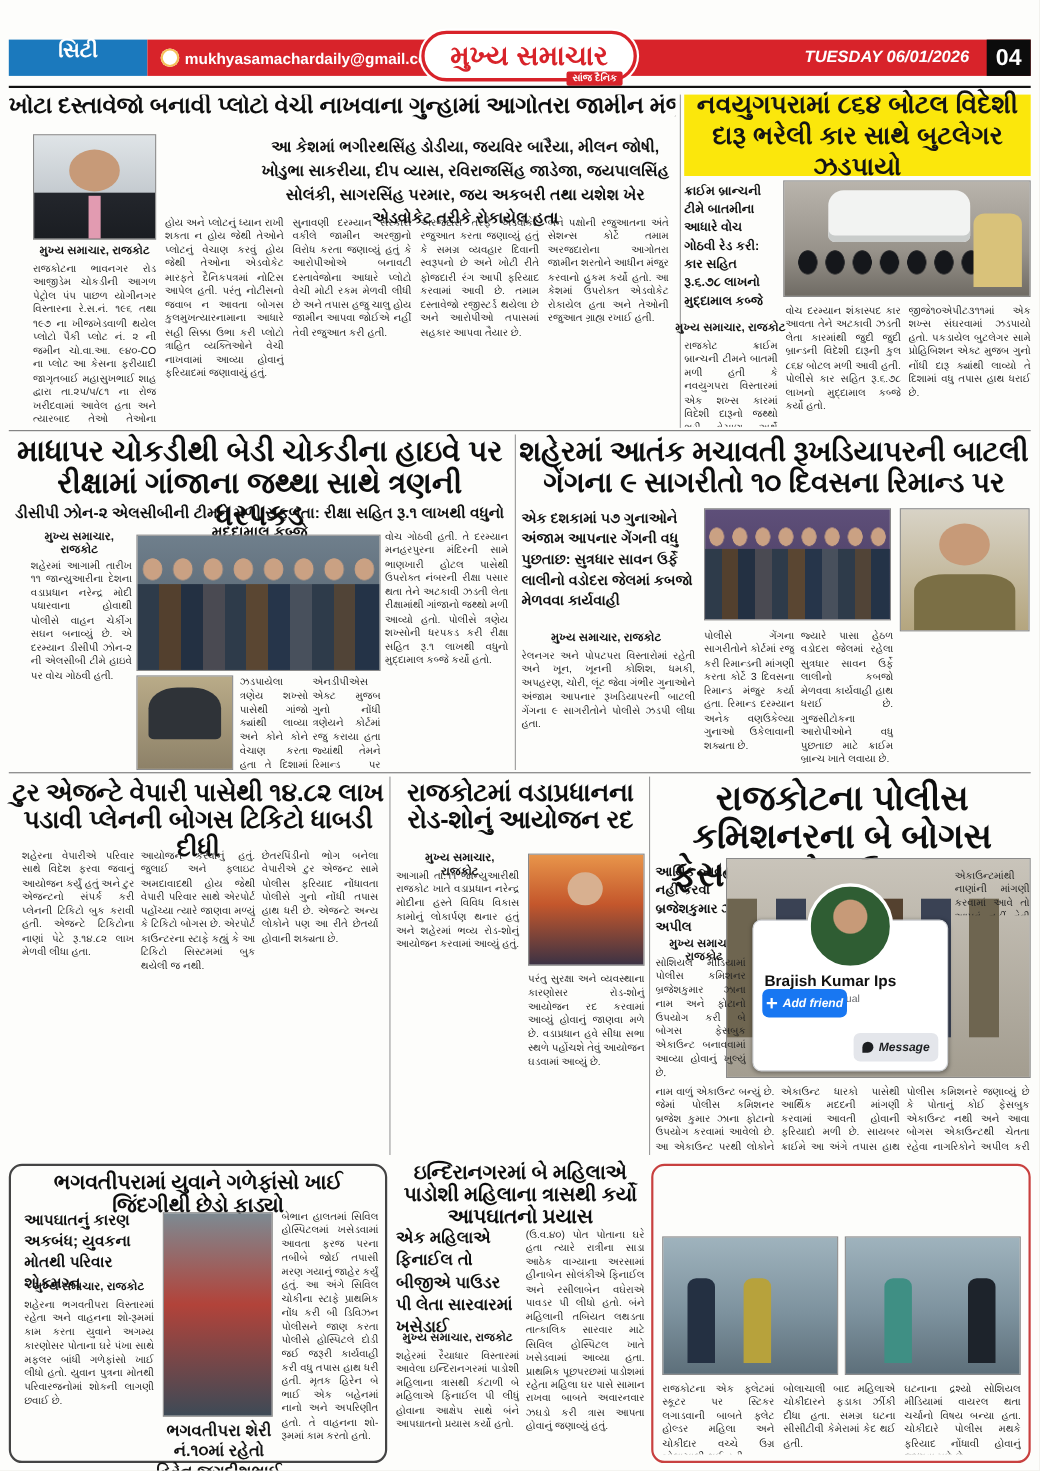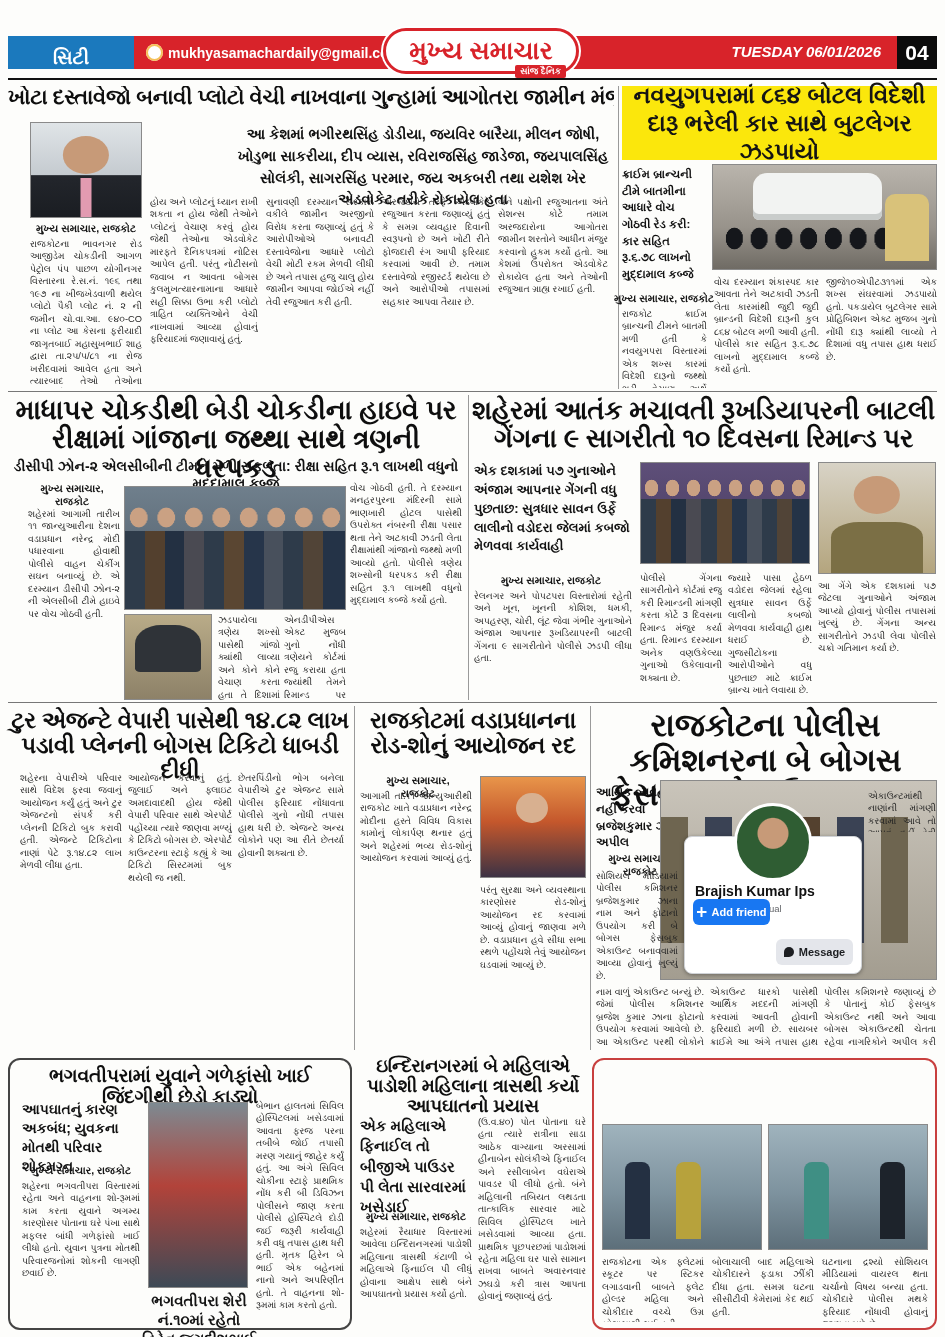--- a/index.html
+++ b/index.html
@@ -1,20 +1,20 @@
 <!DOCTYPE html>
 <html><head>
 <meta charset="utf-8">
 <style>
   html,body{margin:0;padding:0;background:#e9e7e2;}
   .page{position:relative;width:945px;height:1337px;background:#fdfdfb;margin:0 auto;
         font-family:"Liberation Sans",sans-serif;color:#141414;overflow:hidden;}
   .abs{position:absolute;box-sizing:border-box;}
   
-  .m-blue{background:#1b79bd;color:#fff;font-weight:700;font-size:19px;display:flex;align-items:flex-end;justify-content:center;}
+  .m-blue{background:#1b79bd;color:#fff;font-weight:700;font-size:19px;display:flex;align-items:flex-start;justify-content:center;}
   .m-red{background:#d8232a;color:#fff;display:flex;align-items:center;}
   .m-email{font-size:14px;font-weight:700;margin-left:34px;}
   .m-date{position:absolute;right:56px;top:7px;font-size:15px;font-weight:700;font-style:italic;}
   .m-page{background:#0c0c0c;color:#fff;font-weight:700;font-size:21px;display:flex;align-items:center;justify-content:center;}
   .logo{background:#fff;border:3px solid #d8232a;border-radius:28px;display:flex;align-items:center;justify-content:center;
         color:#d8232a;font-weight:800;font-size:25px;box-shadow:0 0 0 2px #fff;}
   .logo-tag{position:absolute;right:10px;bottom:-7px;background:#d8232a;color:#fff;font-size:9px;font-weight:700;padding:1px 5px;border-radius:2px;}
   .mini-ic{width:17px;height:17px;border-radius:50%;background:#fff;position:absolute;left:12px;top:8px;
            box-shadow:inset 0 0 0 2px #f5c15a;}
   
@@ -54,21 +54,21 @@
   .ph-cctv .fig{position:absolute;bottom:8%;width:16%;height:62%;border-radius:8px 8px 0 0;}
   .ph-walk{background:linear-gradient(180deg,#c9c4ba 0%,#a39d90 100%);}
   .ph-walk .row{position:absolute;left:0;top:18%;width:100%;height:64%;
       background-image:linear-gradient(90deg,#6e6550 0 10%,transparent 10% 16%,#3a4254 16% 26%,transparent 26% 32%,#6e6550 32% 42%,transparent 42% 48%,#54412f 48% 58%,transparent 58% 64%,#3a4254 64% 74%,transparent 74% 80%,#6e6550 80% 90%,transparent 90% 100%);}
   
   .fb{background:#fff;border:1px solid #cfd2d6;border-radius:8px;box-shadow:0 1px 4px rgba(0,0,0,.35);}
   .fb .av{position:absolute;left:50%;top:-34px;transform:translateX(-50%);width:72px;height:72px;border-radius:50%;
           border:3px solid #fff;background:radial-gradient(circle at 50% 38%,#c79a78 0 26%,#2f5d33 28% 100%);}
   .fb .nm{position:absolute;left:10px;top:46px;font-size:14px;font-weight:800;color:#111;}
   .fb .mt{position:absolute;left:10px;top:66px;font-size:9.5px;color:#65676b;}
-  .fb .row{position:absolute;left:8px;right:8px;bottom:8px;display:flex;gap:6px;}
+  .fb .row{position:absolute;left:8px;right:8px;bottom:8px;display:flex;gap:6px;font-style:italic;}
   .fb .btn{flex:1;height:26px;border-radius:6px;display:flex;align-items:center;justify-content:center;
            font-size:11px;font-weight:700;}
   .fb .badd{background:#1877f2;color:#fff;}
   .fb .bmsg{background:#e4e6eb;color:#1c1e21;margin-top:40px;}
   .fb .ic{display:inline-block;width:10px;height:10px;margin-right:5px;border-radius:2px;}
   .fb .badd .ic{background:#fff;clip-path:polygon(40% 0,60% 0,60% 40%,100% 40%,100% 60%,60% 60%,60% 100%,40% 100%,40% 60%,0 60%,0 40%,40% 40%);}
   .fb .bmsg .ic{background:#1c1e21;border-radius:50% 50% 50% 0;}
   .rbox{border:2px solid #c8403f;border-radius:12px;}
   .kbox{border:2px solid #444;border-radius:12px;}
 </style>
@@ -148,21 +148,20 @@
   <div class="abs photo ph-group" style="left:640px;top:462px;width:170px;height:102px;background:linear-gradient(180deg,#5e4f79 0%,#473a5e 100%);">
     <span class="heads"></span>
     <span class="bodies"></span>
   </div>
   <div class="abs photo ph-officer" style="left:818px;top:462px;width:118px;height:112px;">
     <span class="face"></span>
     <span class="unif"></span>
   </div>
   <div class="abs bt" style="left:640px;top:572px;width:82px;height:128px;overflow:hidden;">પોલીસે ગેંગના સાગરીતોને કોર્ટમાં રજુ કરી રિમાન્ડની માંગણી કરતા કોર્ટે 3 દિવસના રિમાન્ડ મંજુર કર્યા હતા. રિમાન્ડ દરમ્યાન અનેક વણઉકેલ્યા ગુનાઓ ઉકેલાવાની શક્યતા છે.</div>
   <div class="abs bt" style="left:728px;top:572px;width:84px;height:128px;overflow:hidden;">જ્યારે પાસા હેઠળ વડોદરા જેલમાં રહેલા સુત્રધાર સાવન ઉર્ફે લાલીનો કબજો મેળવવા કાર્યવાહી હાથ ધરાઈ છે. ગુજસીટોકના આરોપીઓને વધુ પુછતાછ માટે ક્રાઈમ બ્રાન્ચ ખાતે લવાયા છે.</div>
-  <div class="abs bt" style="left:818px;top:580px;width:118px;height:120px;overflow:hidden;">આ ગેંગે એક દશકામાં ૫૭ જેટલા ગુનાઓને અંજામ આપ્યો હોવાનું પોલીસ તપાસમાં ખુલ્યું છે. ગેંગના અન્ય સાગરીતોને ઝડપી લેવા પોલીસે ચક્રો ગતિમાન કર્યા છે.</div>
 
   <div class="abs hr" style="left:8px;top:702px;width:929px;height:1px;background:#777;"></div>
 
   <div class="abs hl" style="left:10px;top:708px;width:340px;font-size:23px;">ટુર એજન્ટે વેપારી પાસેથી ૧૪.૮૨ લાખ પડાવી પ્લેનની બોગસ ટિકિટો ધાબડી દીધી</div>
   <div class="abs bt" style="left:20px;top:772px;width:102px;height:276px;overflow:hidden;">શહેરના વેપારીએ પરિવાર સાથે વિદેશ ફરવા જવાનું આયોજન કર્યું હતું અને ટુર એજન્ટનો સંપર્ક કરી પ્લેનની ટિકિટો બુક કરાવી હતી. એજન્ટે ટિકિટોના નાણાં પેટે રૂ.૧૪.૮૨ લાખ મેળવી લીધા હતા.</div>
   <div class="abs bt" style="left:128px;top:772px;width:104px;height:276px;overflow:hidden;">આયોજન કરવાનું હતું. જુલાઈ અને ફ્લાઇટ અમદાવાદથી હોય જેથી વેપારી પરિવાર સાથે એરપોર્ટ પહોંચ્યા ત્યારે જાણવા મળ્યું કે ટિકિટો બોગસ છે. એરપોર્ટ કાઉન્ટરના સ્ટાફે કહ્યું કે આ ટિકિટો સિસ્ટમમાં બુક થયેલી જ નથી.</div>
   <div class="abs bt" style="left:238px;top:772px;width:106px;height:276px;overflow:hidden;">છેતરપિંડીનો ભોગ બનેલા વેપારીએ ટુર એજન્ટ સામે પોલીસ ફરિયાદ નોંધાવતા પોલીસે ગુનો નોંધી તપાસ હાથ ધરી છે. એજન્ટે અન્ય લોકોને પણ આ રીતે છેતર્યા હોવાની શક્યતા છે.</div>
 
   <div class="abs vr" style="left:354px;top:706px;height:344px;"></div>
 

